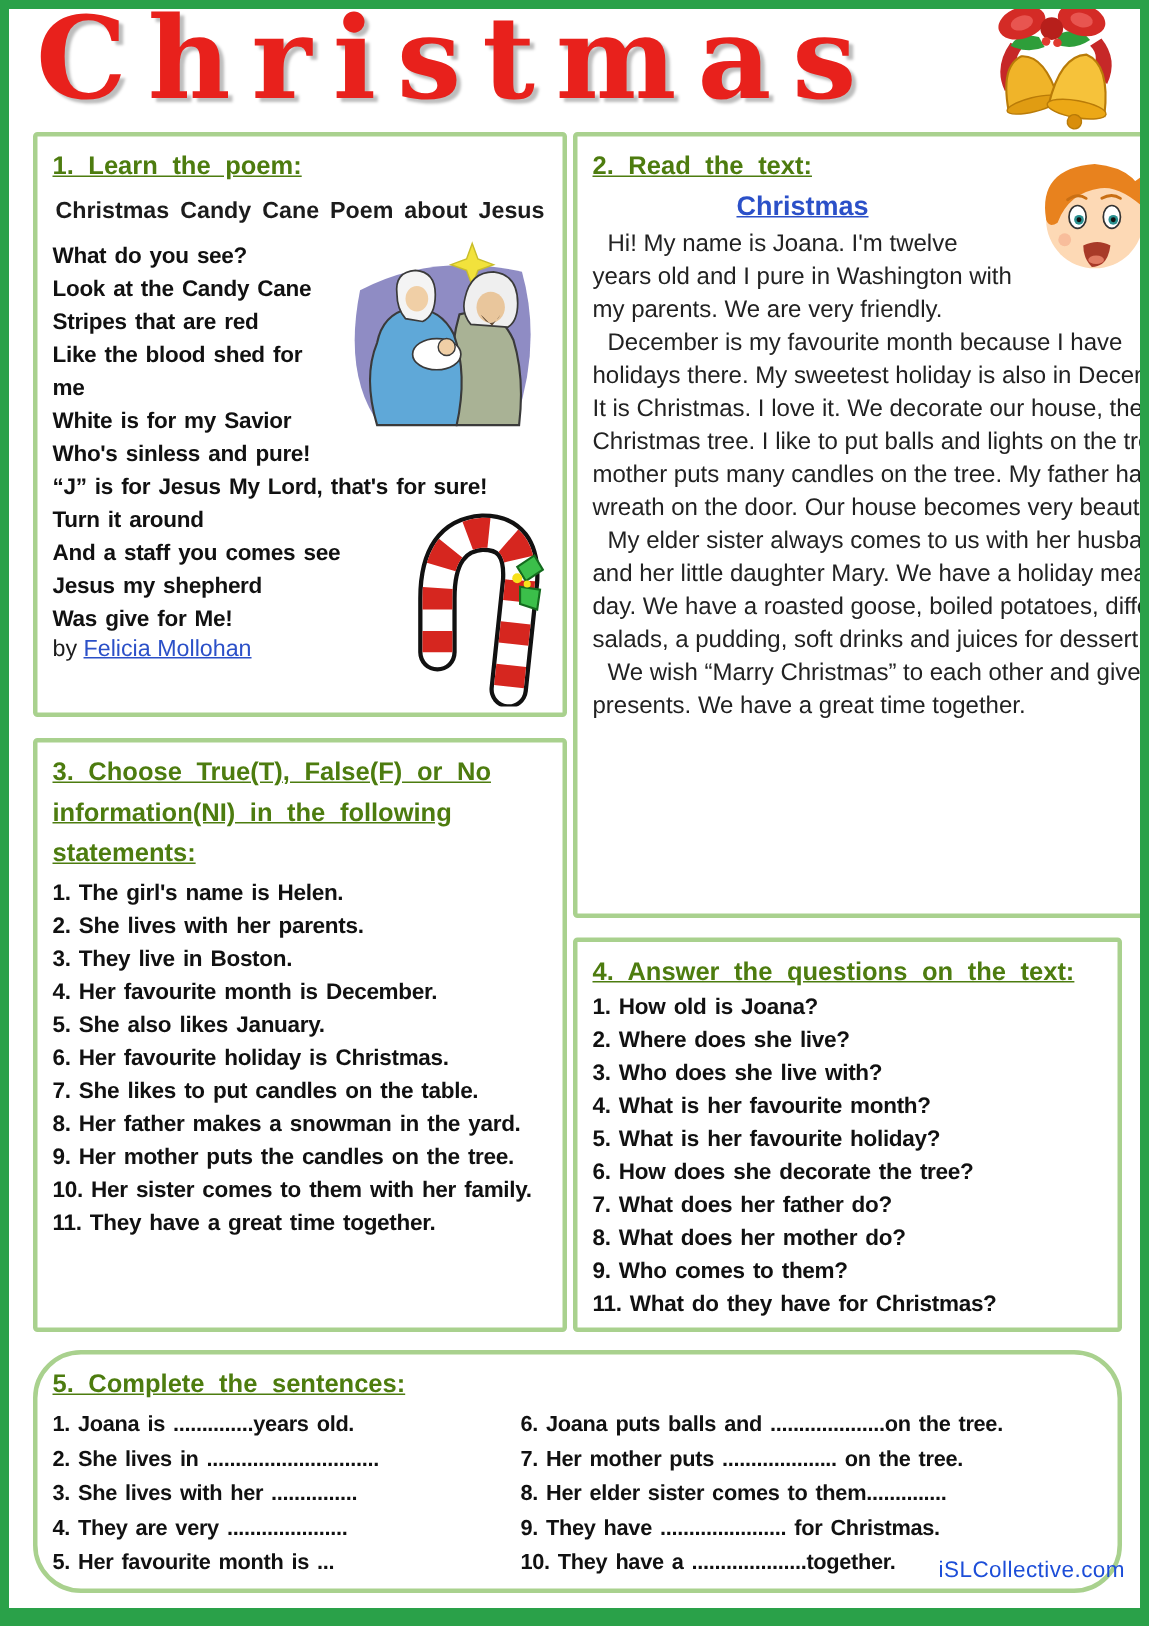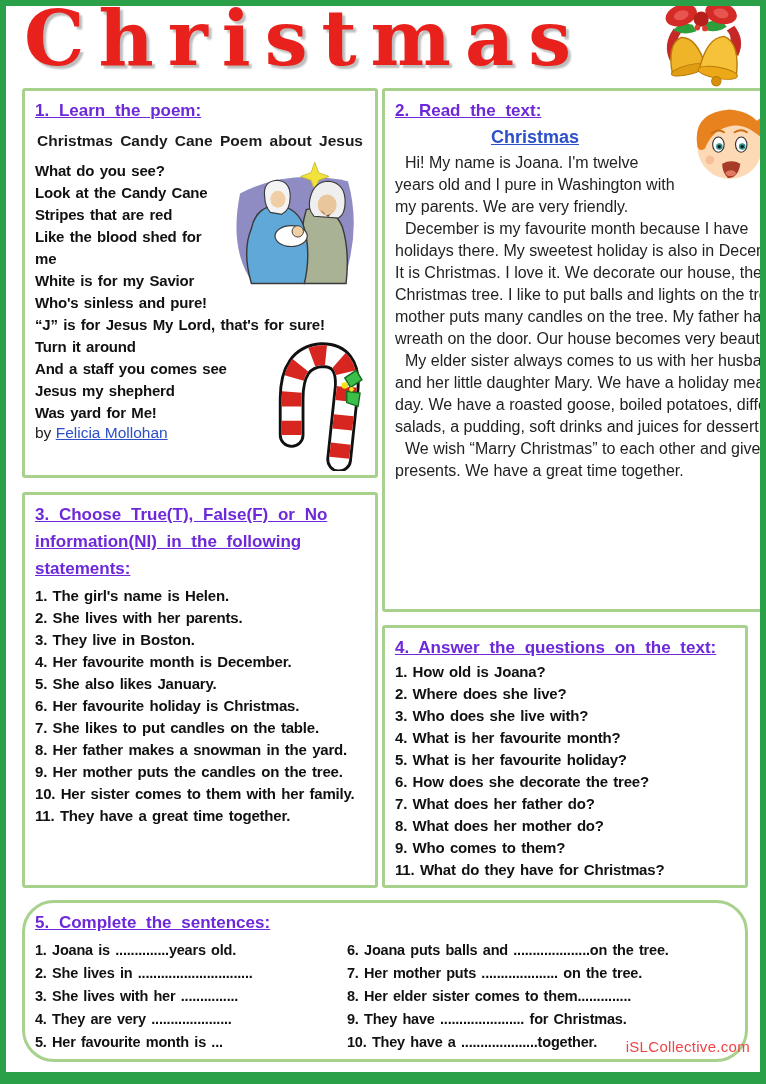--- a/index.html
+++ b/index.html
@@ -16,42 +16,42 @@
   .bells{position:absolute;right:4px;top:2px;width:116px;height:90px;}
   .box{
     position:absolute;background:#fff;border:3px solid #a9d18e;border-radius:3px;
     padding:6px 10px;box-sizing:border-box;overflow:hidden;
   }
   #box1{left:22px;top:88px;width:356px;height:390px;}
   #box2{left:382px;top:88px;width:440px;height:524px;}
   #box3{left:22px;top:492px;width:356px;height:396px;}
   #box4{left:382px;top:625px;width:366px;height:263px;}
   #box5{left:22px;top:900px;width:726px;height:162px;border-radius:32px;}
-  .heading{font-weight:bold;text-decoration:underline;font-size:17px;line-height:27px;word-spacing:5px;color:#6d28d9;}
+  .heading{font-weight:bold;text-decoration:underline;font-size:17px;line-height:27px;word-spacing:5px;color:#4d7c0f;}
   .float-r{float:right;}
   
   .poem-title{font-weight:bold;text-align:center;font-size:15.5px;margin:8px 0 10px;word-spacing:3px;}
   .poem-line{font-size:14.5px;line-height:21px;color:#222;}
   .nativity-wrap{width:142px;height:140px;margin:0 0 2px 6px;}
   .candy-wrap{width:102px;height:132px;margin:2px 0 0 8px;}
   .byline{font-size:15.5px;}
   .byline a{color:#2b50c8;text-decoration:underline;cursor:pointer;}
   
   .girl-wrap{width:126px;height:100px;margin:0 0 4px 8px;}
   .read-title{color:#2b50c8;font-weight:bold;text-decoration:underline;text-align:center;font-size:18px;line-height:26px;margin-bottom:2px;word-spacing:2px;}
   .para{font-size:16px;line-height:22px;margin:0;text-indent:10px;color:#222;}
   
   .stmt-list div{font-size:15px;font-weight:bold;line-height:22px;word-spacing:1.5px;letter-spacing:-0.2px;color:#111;}
   #box3 .heading{margin-bottom:3px;}
   
   .cols{display:flex;margin-top:3px;}
   .col-left{width:312px;}
   .col-right{flex:1;}
   .cols .stmt-list div{line-height:23px;font-size:14.5px;}
-  .watermark{position:absolute;right:16px;top:1038px;font-size:15px;color:#ef4444;z-index:11;letter-spacing:0.3px;margin-left:44px;}
+  .watermark{position:absolute;right:16px;top:1038px;font-size:15px;color:#1d4ed8;z-index:11;letter-spacing:0.3px;margin-left:44px;}
 </style>
 </head>
 <body>
 
 <div class="frame"></div>
 
 <div id="page-title">Christmas</div>
 
 <div class="bells">
   <svg viewBox="0 0 120 95" width="116" height="90">
@@ -113,21 +113,21 @@
       <path d="M86,42 l12,-8 6,10 -12,8 Z" fill="#3bbf4a" stroke="#146b1e" stroke-width="1.5"></path>
       <path d="M88,56 l14,2 -2,14 -12,-4 Z" fill="#3bbf4a" stroke="#146b1e" stroke-width="1.5"></path>
       <circle cx="86" cy="50" r="3.5" fill="#f7e11a"></circle>
       <circle cx="93" cy="54" r="2.5" fill="#f7e11a"></circle>
     </svg>
   </div>
   <div class="stmt-list poem-b">
       <div class="poem-line">Turn it around</div>
       <div class="poem-line">And a staff you comes see</div>
       <div class="poem-line">Jesus my shepherd</div>
-      <div class="poem-line">Was yard for Me!</div>
+      <div class="poem-line">Was give for Me!</div>
     </div>
   <div class="byline">
     <span>by </span><a>Felicia Mollohan</a>
   </div>
 </div>
 
 <div id="box2" class="box">
   <div class="float-r girl-wrap">
     <svg viewBox="0 0 130 105" width="126" height="100">
       <path d="M86,18 Q114,28 109,60 Q104,90 82,102 Q96,74 88,52 Q84,36 72,28 Z" fill="#e8821e"></path>

